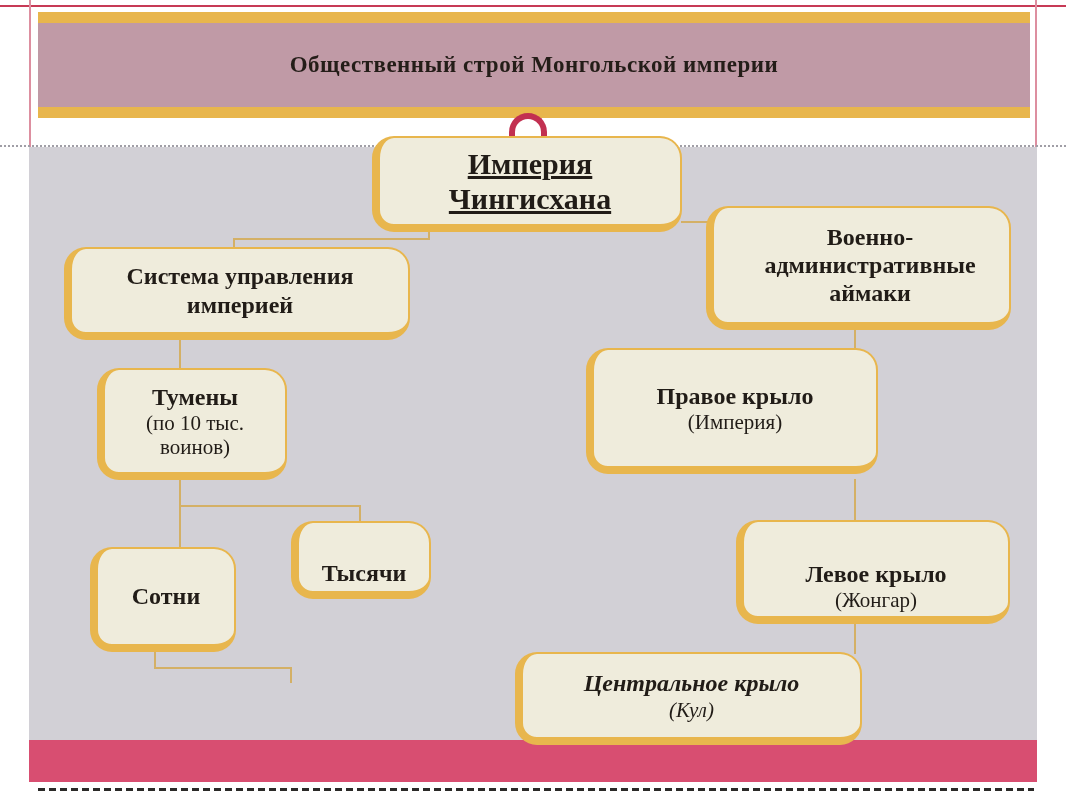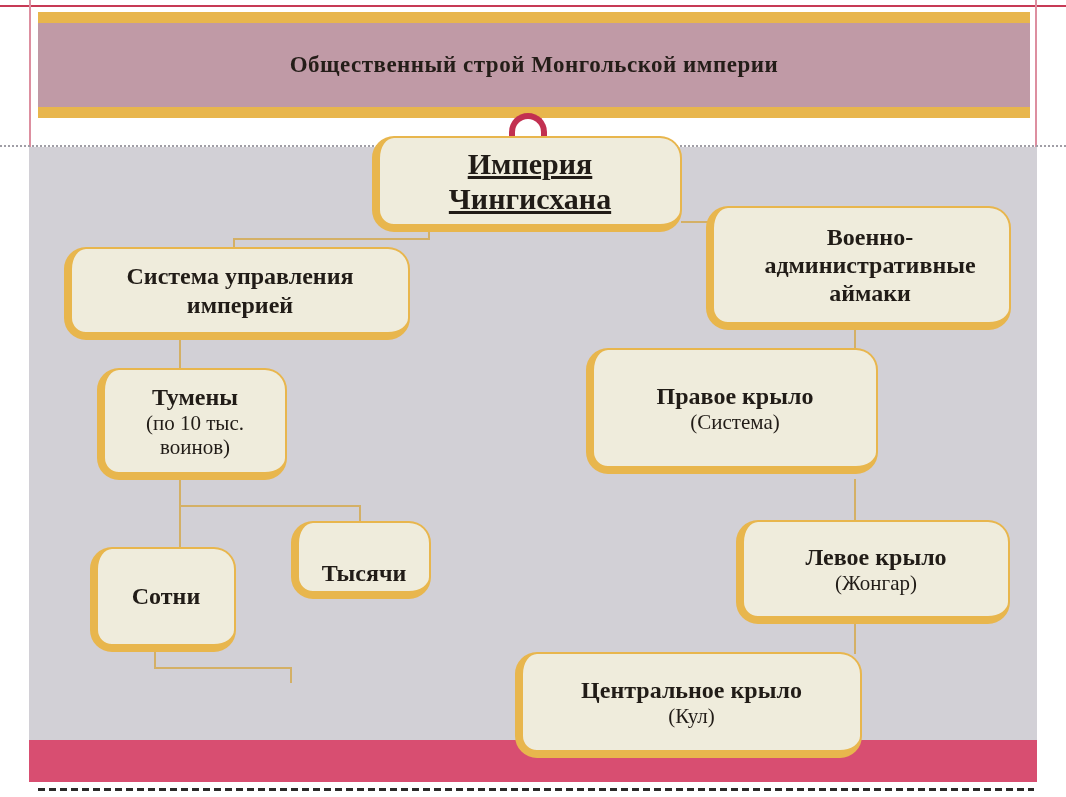--- a/index.html
+++ b/index.html
@@ -82,24 +82,24 @@
   .node .underline { text-decoration: underline; }
 
   .node-empire   { left: 372px; top: 136px; width: 310px; height: 96px; }
   .node-empire .t { font-size: 30px; }
   .node-system   { left: 64px;  top: 247px; width: 346px; height: 93px; }
   .node-aimaki   { left: 706px; top: 206px; width: 305px; height: 124px; padding-left: 25px; }
   .node-tumens   { left: 97px;  top: 368px; width: 190px; height: 112px; }
   .node-rightwing{ left: 570px; top: 348px; width: 292px; height: 126px; margin-left: 16px; }
   .node-thousands{ left: 291px; top: 521px; width: 140px; height: 78px; justify-content: flex-end; }
   .node-hundreds { left: 90px;  top: 547px; width: 146px; height: 105px; }
-  .node-leftwing { left: 736px; top: 520px; width: 274px; height: 104px; }
+  .node-leftwing { left: 736px; top: 520px; width: 274px; height: 104px; justify-content: flex-end; }
   .node-tens     { left: 222px; top: 681px; width: 135px; height: 89px; }
   .node-tens .t  { display: inline-block; max-width: 84px; word-break: break-all; }
-  .node-central  { left: 515px; top: 652px; width: 347px; height: 106px; }
+  .node-central  { left: 515px; top: 652px; width: 347px; height: 93px; font-style: italic; }
 
   
   .l1  { left: 233px; top: 238px; width: 197px; height: 2px; }
   .l2  { left: 428px; top: 230px; width: 2px;  height: 10px; }
   .l3  { left: 233px; top: 238px; width: 2px;  height: 11px; }
   .r1  { left: 681px; top: 221px; width: 27px; height: 2px; }
   .l4  { left: 179px; top: 339px; width: 2px;  height: 31px; }
   .l5  { left: 179px; top: 479px; width: 2px;  height: 70px; }
   .l6  { left: 179px; top: 505px; width: 182px; height: 2px; }
   .l7  { left: 359px; top: 505px; width: 2px;  height: 18px; }
@@ -156,21 +156,21 @@
     <span class="t">Военно-административные аймаки</span>
   </div>
 
   <div class="node node-tumens">
     <span class="t">Тумены</span>
     <span class="s">(по 10 тыс. воинов)</span>
   </div>
 
   <div class="node node-rightwing">
     <span class="t">Правое крыло</span>
-    <span class="s">(Система)</span>
+    <span class="s">(Империя)</span>
   </div>
 
   <div class="node node-thousands">
     <span class="t">Тысячи</span>
   </div>
 
   <div class="node node-hundreds">
     <span class="t">Сотни</span>
   </div>
 

